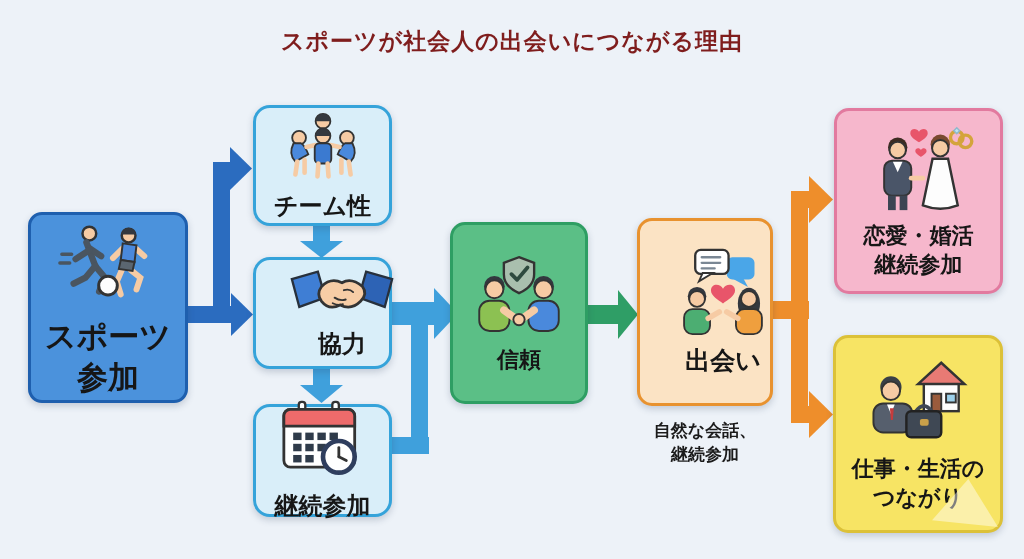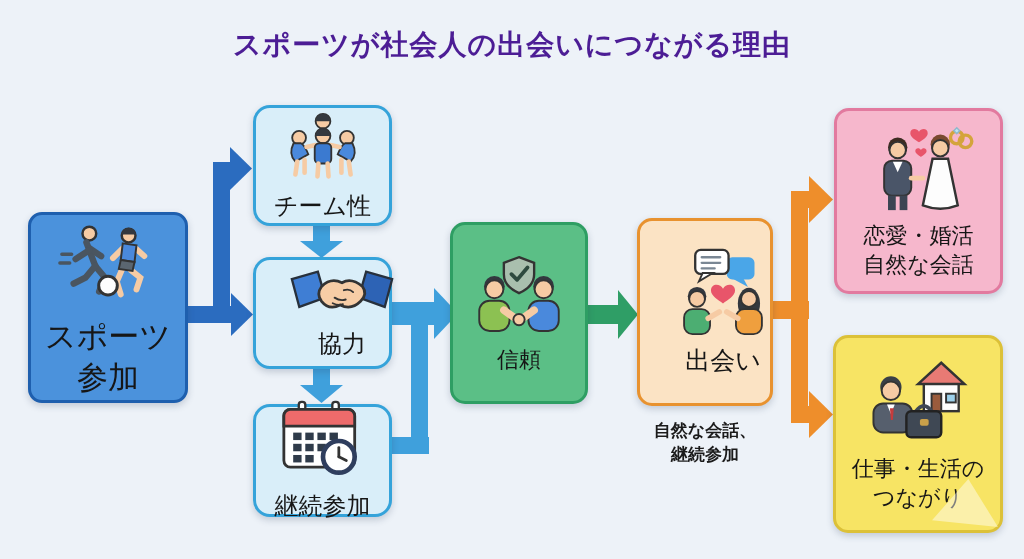--- a/index.html
+++ b/index.html
@@ -1,25 +1,25 @@
 <!DOCTYPE html>
 <html><head>
 <meta charset="utf-8">
 <style>
   html,body{margin:0;padding:0;}
   body{font-family:"Liberation Sans","DejaVu Sans",sans-serif;}
   #stage{position:relative;width:1024px;height:559px;background:#edf2f8;overflow:hidden;}
 
   .title{position:absolute;top:26px;left:0;width:100%;text-align:center;
-         font-size:28px;font-weight:800;color:#4c1d95;letter-spacing:1px;}
+         font-size:23px;font-weight:800;color:#7f1d1d;letter-spacing:1px;}
 
   .node{position:absolute;border:3.5px solid;border-radius:15px;
         display:flex;flex-direction:column;align-items:center;justify-content:center;
         box-shadow:0 3px 7px rgba(40,60,90,.22);box-sizing:border-box;gap:4px;}
-  .node-label{font-weight:400;color:#161616;text-align:center;white-space:pre-line;line-height:1.3;}
+  .node-label{font-weight:700;color:#161616;text-align:center;white-space:pre-line;line-height:1.3;}
 
   .n-sports{left:28px;top:212px;width:160px;height:191px;border-radius:14px;}
   .n-sports .node-label{font-size:31px;}
   .n-team{left:253px;top:105px;width:139px;height:121px;border-radius:17px;}
   .n-coop{left:253px;top:257px;width:139px;height:112px;border-radius:17px;padding-left:39px;}
   .n-cont{left:253px;top:404px;width:139px;height:113px;border-radius:17px;}
   .n-team .node-label,.n-coop .node-label,.n-cont .node-label{font-size:24px;}
   .n-trust{left:450px;top:222px;width:138px;height:182px;}
   .n-trust .node-label{font-size:22px;}
   .n-meet{left:637px;top:218px;width:136px;height:188px;padding-left:36px;}
@@ -266,21 +266,21 @@
         <path d="M31 41 L36 52 L41 41 Z" fill="#fff"></path>
         <rect x="26" y="76" width="8" height="15" fill="#3c4553"></rect>
         <rect x="38" y="76" width="8" height="15" fill="#3c4553"></rect>
         <circle cx="80" cy="23" r="10" fill="#7a4a30"></circle>
         <circle cx="80" cy="27" r="8.5" fill="#f6cba4" stroke="#333" stroke-width="2"></circle>
         <path d="M72 38 L88 38 L98 86 Q80 93 62 86 Z" fill="#fdfdfd" stroke="#333" stroke-width="2.5"></path>
         <path d="M50 58 L62 58" stroke="#f6cba4" stroke-width="5" stroke-linecap="round"></path>
       </svg>
     </span>
     <span class="node-label">恋愛・婚活
-自然な会話</span>
+継続参加</span>
   </div>
 
   <div class="node n-work" style="background-color: rgb(247, 228, 100); border-color: rgb(220, 193, 56);">
     <span>
       <svg width="118" height="92" viewBox="0 0 116 95">
         <rect x="64" y="28" width="36" height="30" fill="#fdfdfd" stroke="#333" stroke-width="2.5"></rect>
         <polygon points="58,30 82,8 106,30" fill="#e87a74" stroke="#333" stroke-width="2.5"></polygon>
         <rect x="72" y="40" width="10" height="18" fill="#9a5b3c" stroke="#333" stroke-width="2"></rect>
         <rect x="87" y="40" width="10" height="9" fill="#9cd0ea" stroke="#333" stroke-width="2"></rect>
         <circle cx="30" cy="33" r="11" fill="#3a3f46"></circle>

